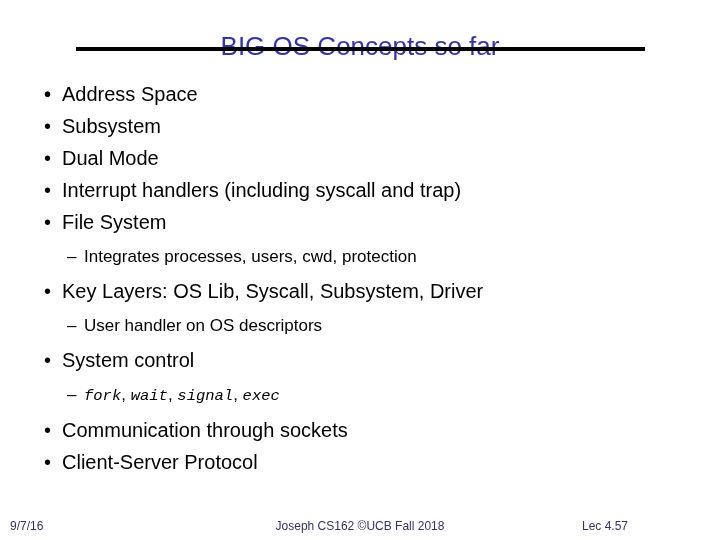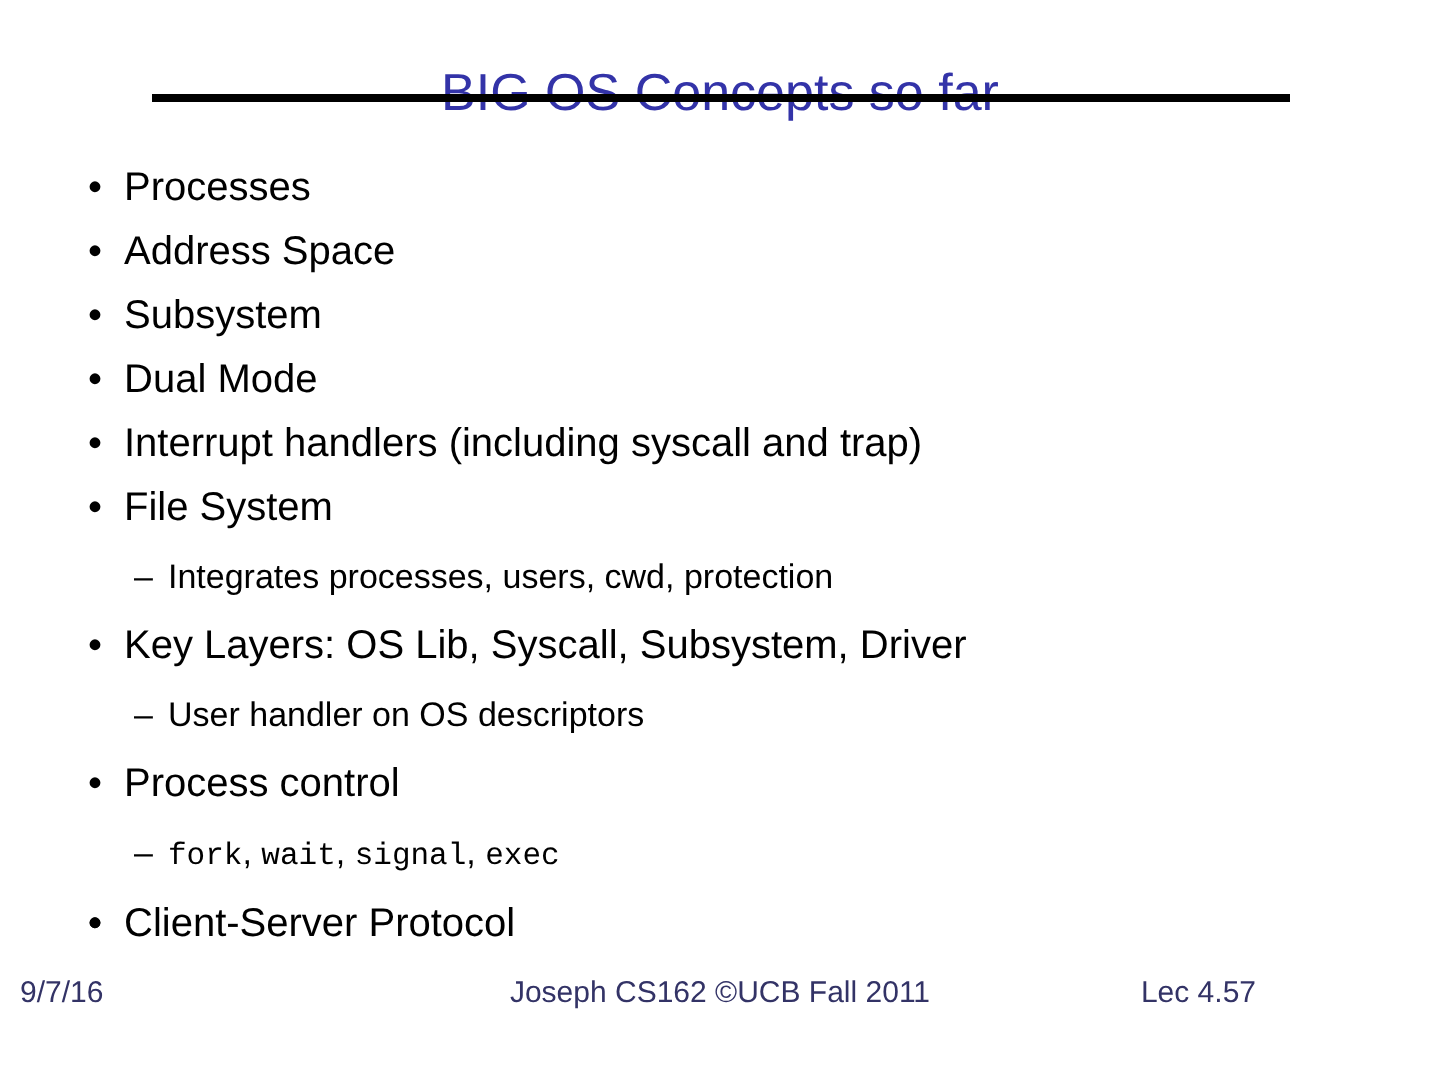--- a/index.html
+++ b/index.html
@@ -91,31 +91,32 @@
     line-height: 30px;
   }
 
   
   .gap-top-sm { margin-top: 4px; }
   .gap-top-md { margin-top: 3px; }
 
   .mono {
     font-family: "Liberation Mono", "DejaVu Sans Mono", monospace;
     font-size: 15.5px;
+    font-style: italic;
   }
 
   
   #footer {
     position: absolute;
     left: 0;
-    top: 490px;
+    top: 519px;
     width: 638px;
     height: 18px;
     color: #333366;
-    font-size: 15px;
+    font-size: 12px;
     line-height: 14px;
   }
   #footer-date {
     position: absolute;
     left: 10px;
     top: 0;
   }
   #footer-center {
     position: absolute;
     left: 0;
@@ -137,21 +138,20 @@
 
   <div id="title-block">
     <h1 id="slide-title" style="color: rgb(51, 51, 168);">BIG OS Concepts so far</h1>
   </div>
   <div id="title-rule" style="background: rgb(0, 0, 0);"></div>
 
   <div id="body-list">
 
     <div class="line lvl1">
       <span class="marker">•</span>
-      <span class="text">Processes</span>
     </div>
 
     <div class="line lvl1">
       <span class="marker">•</span>
       <span class="text">Address Space</span>
     </div>
 
     <div class="line lvl1">
       <span class="marker">•</span>
       <span class="text">Subsystem</span>
@@ -182,38 +182,39 @@
       <span class="text">Key Layers: OS Lib, Syscall, Subsystem, Driver</span>
     </div>
 
     <div class="line lvl2 gap-top-sm">
       <span class="marker">–</span>
       <span class="text">User handler on OS descriptors</span>
     </div>
 
     <div class="line lvl1 gap-top-md">
       <span class="marker">•</span>
-      <span class="text">Process control</span>
+      <span class="text">System control</span>
     </div>
 
     <div class="line lvl2 gap-top-sm">
       <span class="marker">–</span>
       <span class="text"><span class="mono">fork</span><span>, </span><span class="mono">wait</span><span>, </span><span class="mono">signal</span><span>, </span><span class="mono">exec</span></span>
     </div>
 
     <div class="line lvl1 gap-top-md">
       <span class="marker">•</span>
+      <span class="text">Communication through sockets</span>
     </div>
 
     <div class="line lvl1">
       <span class="marker">•</span>
       <span class="text">Client-Server Protocol</span>
     </div>
 
   </div>
 
   <div id="footer" style="color: rgb(51, 51, 102);">
     <span id="footer-date">9/7/16</span>
-    <span id="footer-center">Joseph CS162 ©UCB Fall 2011</span>
+    <span id="footer-center">Joseph CS162 ©UCB Fall 2018</span>
     <span id="footer-lec">Lec 4.57</span>
   </div>
 
 </div>
 
 </body></html>

